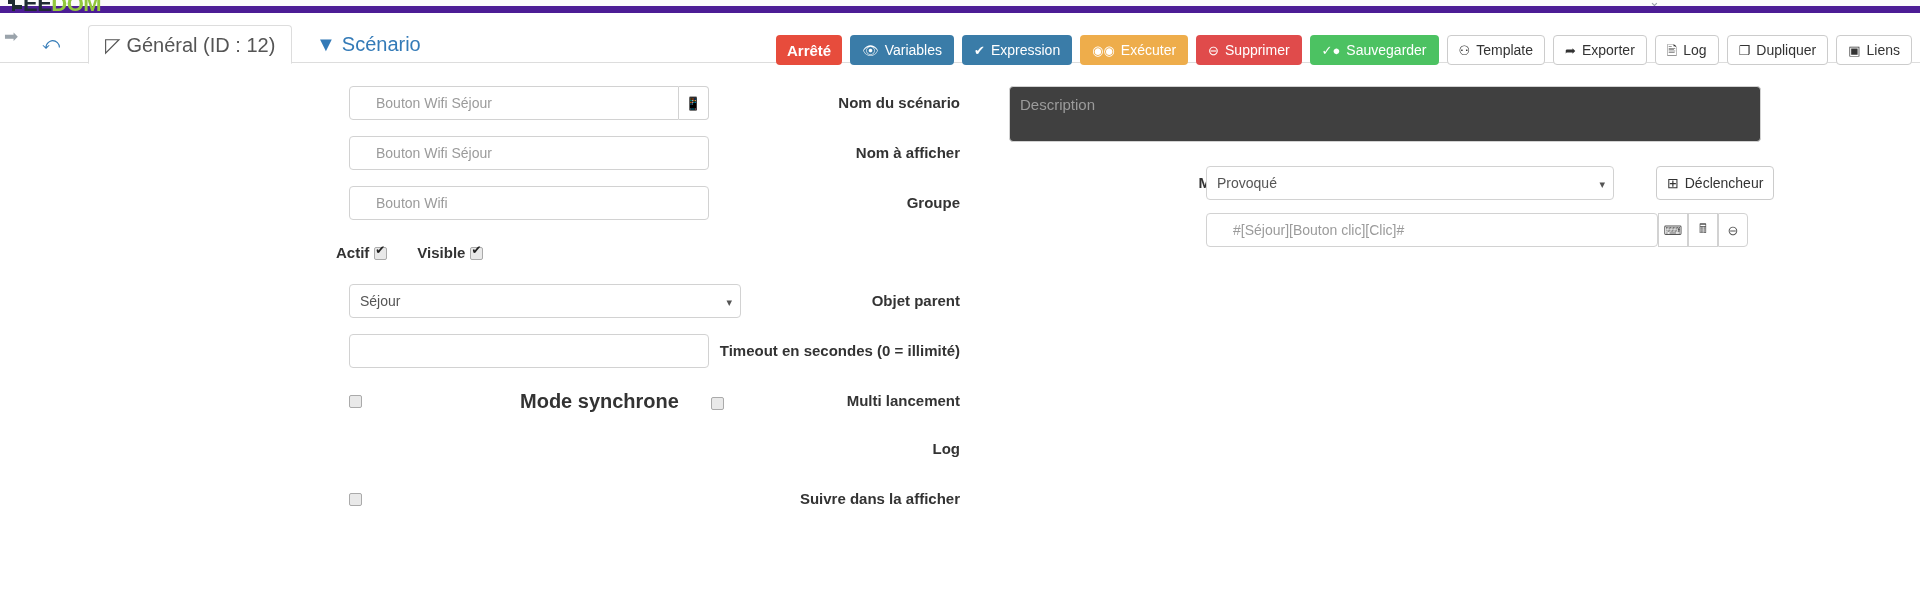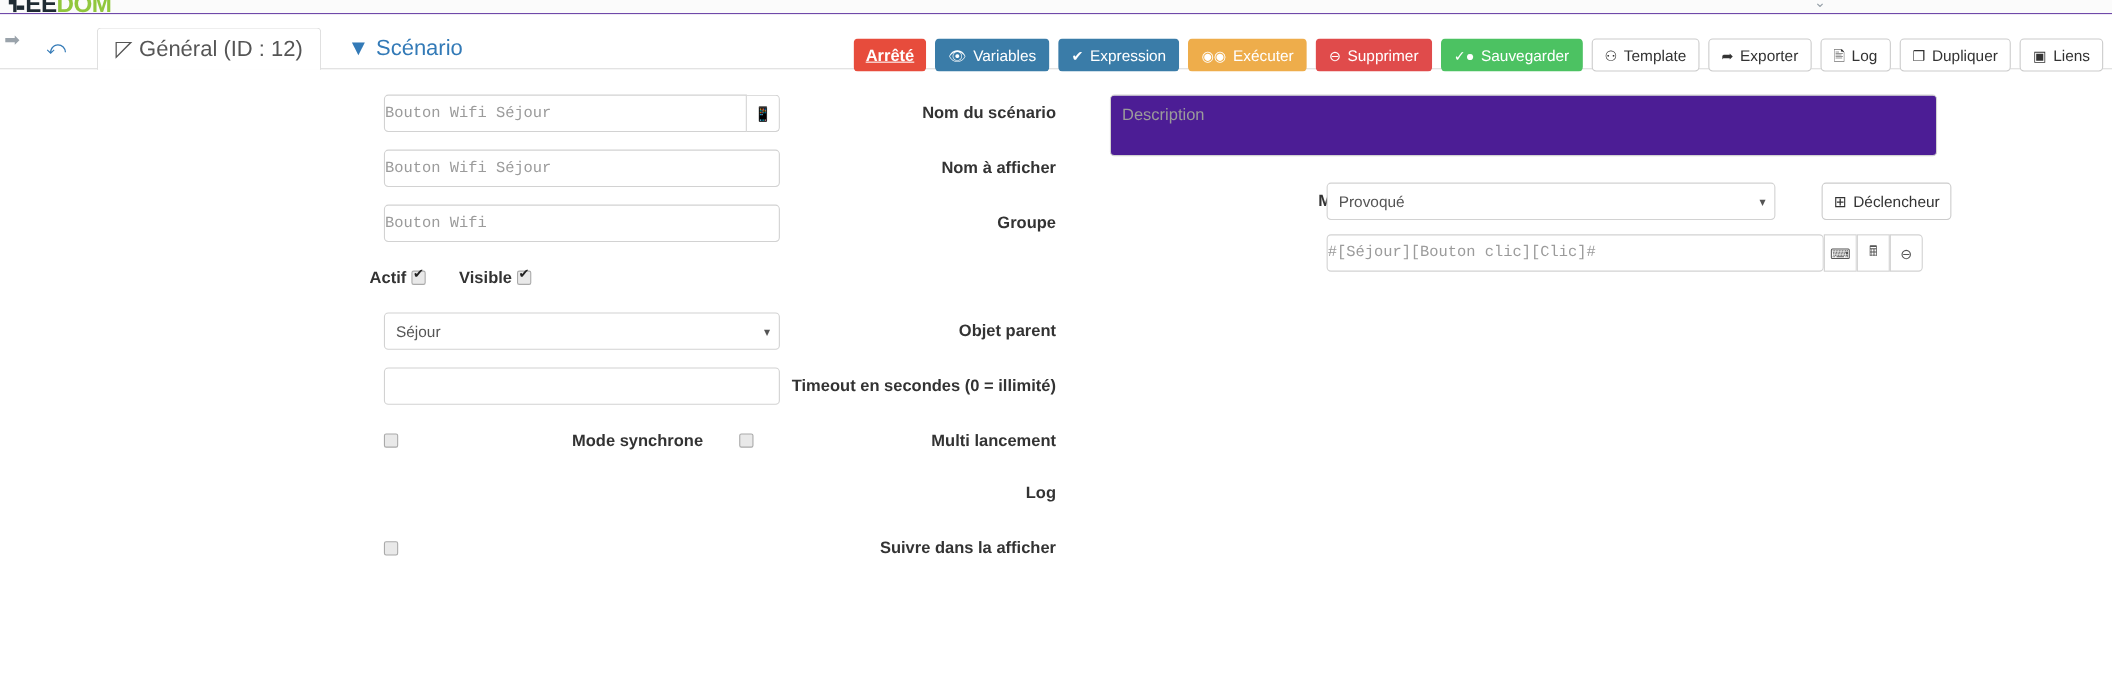--- a/index.html
+++ b/index.html
@@ -7,21 +7,21 @@
     margin: 0; padding: 0;
     width: 1920px; height: 613px;
     background: #ffffff;
     font-family: "Liberation Sans", sans-serif;
     overflow: hidden;
   }
 
   
   .brandbar {
     position: absolute; left: 0; top: 0; width: 1920px; height: 13px;
-    background: #fbfbfb; border-bottom: 1px solid #4c1d95;
+    background: #fbfbfb; border-bottom: 7px solid #4c1d95;
   }
   .logo {
     position: absolute; left: 8px; top: -9px;
     font-size: 22px; font-weight: bold; letter-spacing: -0.5px;
     color: #1f2b33; white-space: nowrap;
   }
   .logo .green { color: #91c73d; }
   .logo .mark {
     display: inline-block; width: 14px; height: 14px;
     vertical-align: -1px; margin-right: 1px;
@@ -67,21 +67,21 @@
     display: flex; gap: 8px; align-items: center;
   }
   .btn {
     height: 30px; padding: 0 11px;
     display: inline-flex; align-items: center; gap: 6px;
     font-size: 14px; border-radius: 4px;
     border: 1px solid transparent; cursor: pointer;
     white-space: nowrap; color: #ffffff;
   }
   .btn .ic { font-size: 13px; line-height: 1; }
-  .btn.status  { background: #e74c3c; font-weight: bold; font-size: 15px; padding: 0 10px; text-decoration: underline; }
+  .btn.status  { background: #e74c3c; font-weight: bold; font-size: 15px; padding: 0 10px; }
   .btn.primary { background: #3a7ca8; }
   .btn.warning { background: #eead4b; }
   .btn.danger  { background: #e04b4b; }
   .btn.success { background: #4cc262; }
   .btn.default {
     background: #ffffff; color: #333333; border: 1px solid #cccccc;
   }
 
   
   .formwrap { position: absolute; left: 0; top: 63px; width: 1920px; height: 550px; }
@@ -93,36 +93,36 @@
     position: absolute; right: 0; width: 330px;
     text-align: right; font-size: 15px; font-weight: bold; color: #333333;
     line-height: 34px; white-space: nowrap;
   }
   .fctl { position: absolute; left: 349px; }
 
   .inp {
     width: 360px; height: 34px;
     border: 1px solid #d2d2d2; border-radius: 4px;
     background: #ffffff; color: #9b9b9b; font-size: 14px;
-    padding: 0 0; line-height: 32px;
-    font-family: Liberation Mono, monospace;
+    padding: 0 26px; line-height: 32px;
+    font-family: Liberation Sans, sans-serif;
     overflow: hidden; white-space: nowrap;
   }
   .inp.empty { color: #9b9b9b; }
   .inp-group { position: relative; display: inline-flex; }
   .inp-group .inp { width: 330px; border-radius: 4px 0 0 4px; }
   .addon {
     width: 30px; height: 34px;
     border: 1px solid #d2d2d2; border-left: none; border-radius: 0 4px 4px 0;
     background: #ffffff; color: #555555;
     display: flex; align-items: center; justify-content: center;
     font-size: 13px; cursor: pointer;
   }
   .sel {
-    width: 360px; height: 34px;
+    width: 392px; height: 34px;
     border: 1px solid #d2d2d2; border-radius: 4px;
     background: #ffffff; color: #555555; font-size: 14px;
     padding: 0 24px 0 10px; line-height: 32px;
     position: relative; cursor: pointer;
     white-space: nowrap; overflow: hidden;
   }
   .sel::after {
     content: "\25BE"; position: absolute; right: 8px; top: 0;
     font-size: 11px; color: #555555; line-height: 34px;
   }
@@ -142,21 +142,21 @@
   .inline-pair .lbl {
     font-size: 15px; font-weight: bold; color: #333333; margin-right: 5px;
   }
   .inline-pair .gap { display: inline-block; width: 30px; }
 
   
   .desc {
     position: absolute; left: 49px; top: 0;
     width: 752px; height: 56px;
     border: 1px solid #d2d2d2; border-radius: 4px;
-    background: #4c1d95; color: #9b9b9b; font-size: 15px;
+    background: #404040; color: #9b9b9b; font-size: 15px;
     padding: 8px 10px; line-height: 20px;
   }
   .r-label {
     position: absolute; left: -120px; width: 210px; text-align: right;
     font-size: 15px; font-weight: bold; color: #333333; line-height: 34px;
     white-space: nowrap;
   }
   .mode-sel { position: absolute; left: 246px; top: 0; width: 408px; }
   .trigger-btn {
     position: absolute; left: 696px; top: 0;
@@ -300,21 +300,21 @@
         <div class="inp empty"></div>
       </div>
     </div>
 
     <div class="frow" style="height:48px;">
       <div class="flabel">Multi lancement</div>
       <div class="fctl" style="line-height:34px;">
         <span class="cb"></span>
       </div>
       <div style="position:absolute;left:520px;top:0;line-height:34px;">
-        <span style="font-size:15px;font-weight:bold;color:#333;">Mode synchrone</span>
+        <span style="font-size:20px;font-weight:bold;color:#333;">Mode synchrone</span>
         <span class="cb" style="margin-left:28px;"></span>
       </div>
     </div>
 
     <div class="frow">
       <div class="flabel">Log</div>
     </div>
 
     <div class="frow">
       <div class="flabel">Suivre dans la afficher</div>

